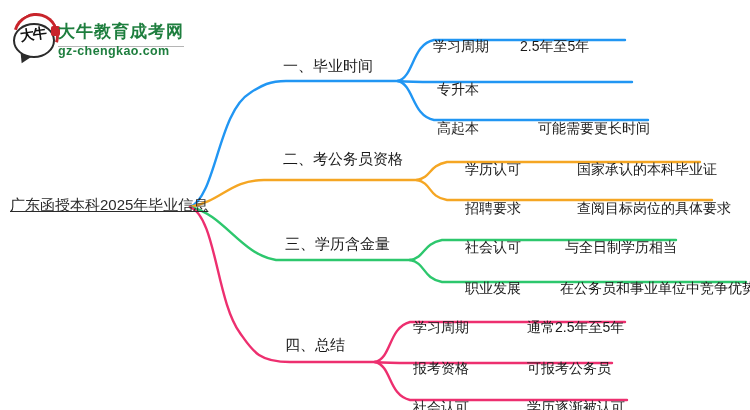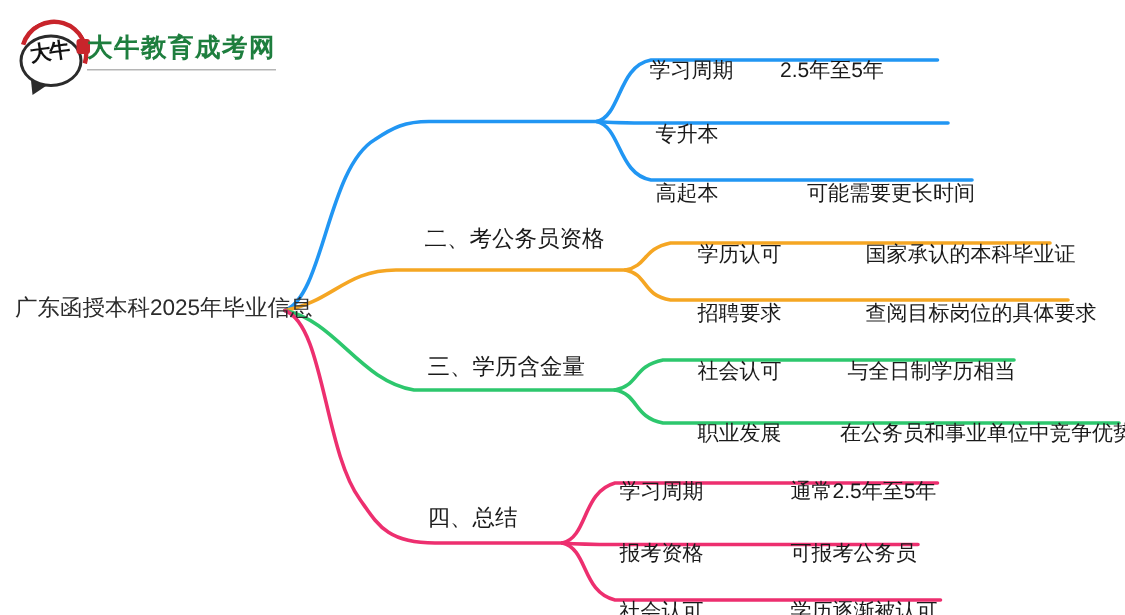--- a/index.html
+++ b/index.html
@@ -3,21 +3,21 @@
 <meta charset="utf-8">
 <style>
   html,body{margin:0;padding:0;background:#fff;}
   #stage{
     position:relative;width:750px;height:410px;background:#ffffff;
     font-family:"Liberation Sans","DejaVu Sans",sans-serif;
     overflow:hidden;
   }
   #wires{position:absolute;left:0;top:0;width:750px;height:410px;}
   .txt{position:absolute;white-space:nowrap;color:#1a1a1a;}
-  .root-title{font-size:15px;font-weight:500;color:#2b2b2b;}
+  .root-title{font-size:15px;font-weight:500;color:#2b2b2b;text-decoration:underline;}
   .branch-label{font-size:15px;}
   .row-label,.row-value{font-size:14px;margin-top:23px;}
   
   .logo-wrap{position:absolute;left:10px;top:12px;width:52px;height:54px;}
   .logo-arc{
     position:absolute;left:3px;top:1px;width:40px;height:40px;border-radius:50%;
     border:3px solid transparent;border-top-color:#c8242b;border-right-color:#c8242b;
     transform:rotate(-28deg);
   }
   .logo-bubble{
@@ -81,23 +81,25 @@
     </g>
   </svg>
 
   <div class="logo-wrap">
     <div class="logo-arc"></div>
     <div class="logo-bubble"></div>
     <div class="logo-chars">大牛</div>
     <div class="logo-seal" style="background: rgb(200, 36, 43);"></div>
   </div>
   <div class="brand-name" style="color: rgb(30, 126, 62);">大牛教育成考网</div>
+  <div class="brand-domain" style="color: rgb(30, 126, 62);">gz-chengkao.com</div>
 
   <div class="txt root-title" style="left:10px;top:196px;">广东函授本科2025年毕业信息</div>
 
+  <div class="txt branch-label" style="left:283px;top:57px;">一、毕业时间</div>
   <div class="txt row-label" style="left:433px;top:15px;">学习周期</div>
   <div class="txt row-value" style="left:520px;top:15px;">2.5年至5年</div>
   <div class="txt row-label" style="left:437px;top:58px;">专升本</div>
   <div class="txt row-label" style="left:437px;top:97px;">高起本</div>
   <div class="txt branch-label" style="left:283px;top:150px;">二、考公务员资格</div>
 
   <div class="txt row-value" style="left:538px;top:97px;">可能需要更长时间</div>
   <div class="txt row-label" style="left:465px;top:138px;">学历认可</div>
   <div class="txt row-value" style="left:577px;top:138px;">国家承认的本科毕业证</div>
   <div class="txt row-label" style="left:465px;top:177px;">招聘要求</div>

